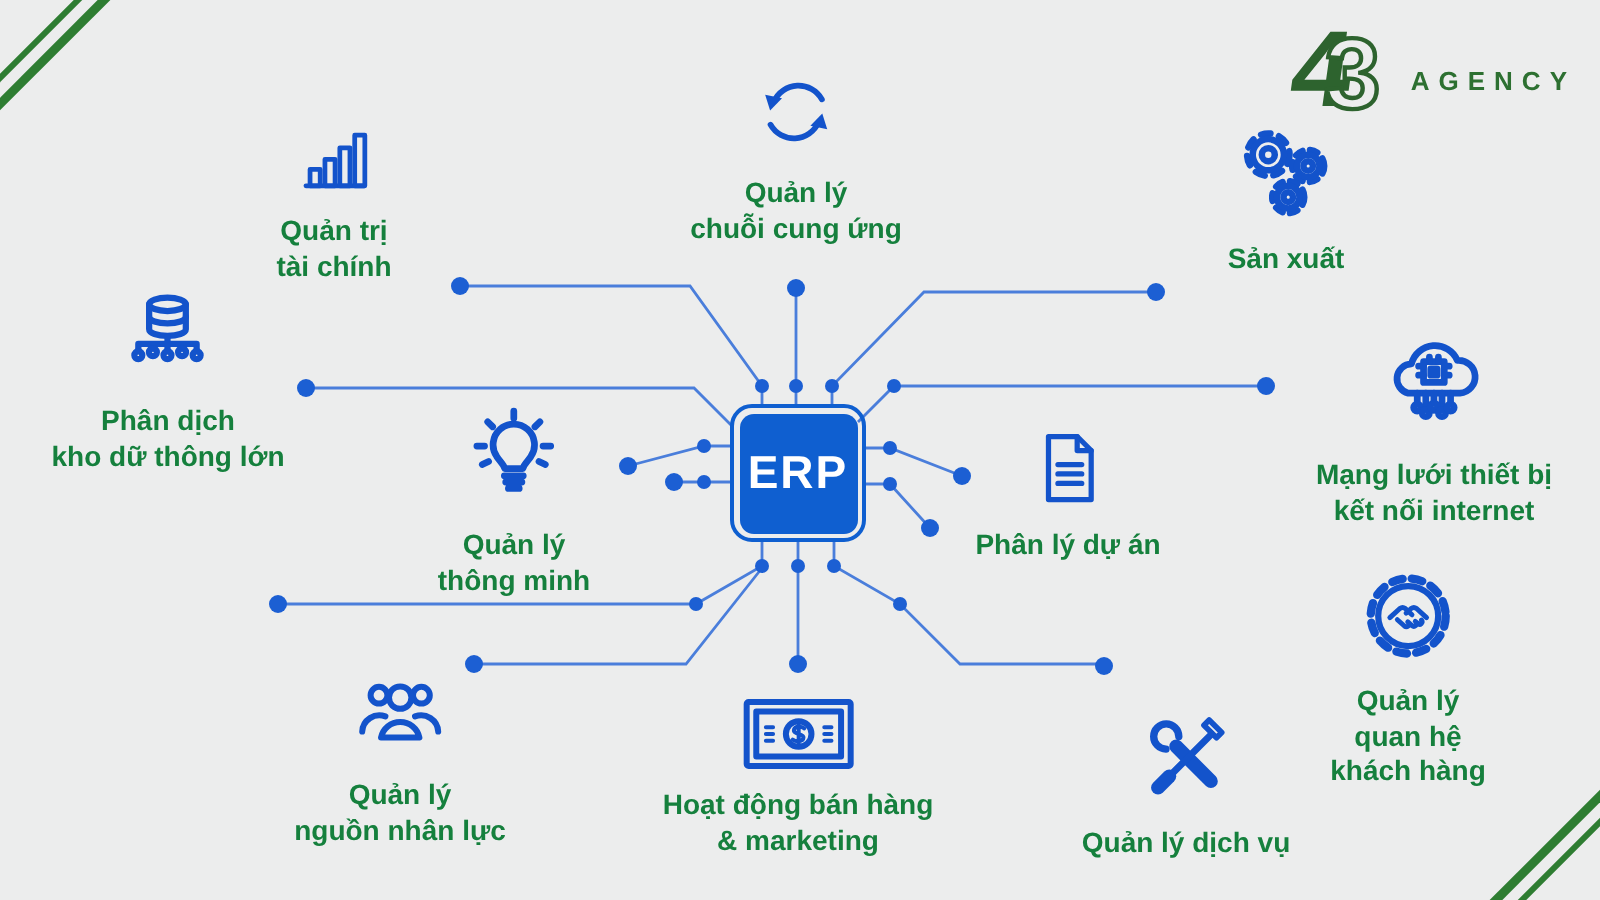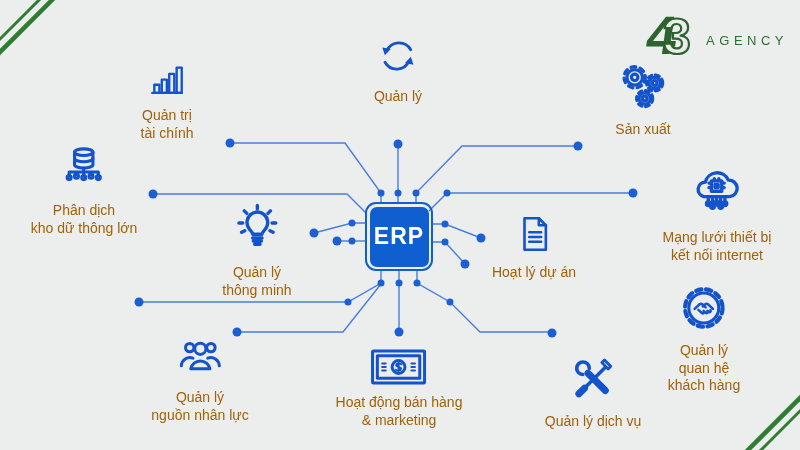--- a/index.html
+++ b/index.html
@@ -8,32 +8,32 @@
   .wires{position:absolute;left:0;top:0;}
   
   .erp{position:absolute;left:365px;top:202px;width:68px;height:69px;box-sizing:border-box;
        border:2.5px solid #0f5fd0;border-radius:11px;padding:2.5px;}
   .erp-inner{width:100%;height:100%;background:#0f5fd0;border-radius:7px;display:flex;
        align-items:center;justify-content:center;color:#ffffff;font-weight:700;
        font-size:23px;letter-spacing:1px;}
   
   .node{position:absolute;transform:translateX(-50%);display:flex;flex-direction:column;
         align-items:center;text-align:center;}
-  .node .label{font-weight:400;font-size:14px;line-height:17.5px;color:#a16207;
+  .node .label{font-weight:700;font-size:14px;line-height:17.5px;color:#15803d;
         margin-top:9px;white-space:nowrap;}
   .icon{stroke:#1353cb;fill:none;stroke-width:1.5;stroke-linecap:round;stroke-linejoin:round;}
   .icon .fill{fill:#1353cb;stroke:none;}
   
   .logo{position:absolute;top:12px;right:12px;display:flex;align-items:center;height:56px;}
   .mark{position:relative;width:54px;height:56px;}
   .mark4{position:absolute;left:0;top:-8px;font-size:54px;font-weight:800;color:#2d632e;
          transform:skewX(-8deg);}
   .mark3{position:absolute;left:16px;top:-4px;font-size:50px;font-weight:800;color:#eceded;
          -webkit-text-stroke:2.2px #2d632e;}
-  .logoname{font-size:13px;font-weight:400;letter-spacing:4.5px;color:#2d7031;margin-left:5px;}
+  .logoname{font-size:13px;font-weight:700;letter-spacing:4.5px;color:#2d7031;margin-left:5px;}
 </style>
 </head>
 <body>
 
 <div class="stage">
 
   <svg class="wires" width="800" height="450" viewBox="0 0 800 450">
     <g stroke="#4a7edb" stroke-width="1.4" fill="none">
       <path d="M230 143 H345 L381 193 V203"></path>
       <path d="M398 144 V203"></path>
@@ -113,20 +113,21 @@
 
   <div class="node" style="left:398px;top:33px">
     <svg class="icon" width="46" height="46" viewBox="0 0 24 24">
       <path d="M18.7 8.7 A7 7 0 0 0 6.2 9.3"></path>
       <path d="M5.3 15.3 A7 7 0 0 0 17.8 14.7"></path>
       <path class="fill" d="M5.2 11.6 L3.9 7.5 L8.3 8.4 Z"></path>
       <path class="fill" d="M18.8 12.4 L20.1 16.5 L15.7 15.6 Z"></path>
     </svg>
     <div class="label">
       <div>Quản lý</div>
+      <div>chuỗi cung ứng</div>
     </div>
   </div>
 
   <div class="node" style="left:643px;top:60px">
     <svg class="icon" width="52" height="52" viewBox="0 0 24 24">
       <circle cx="8" cy="8" r="4.9" stroke-dasharray="2.2 2.05"></circle>
       <circle cx="8" cy="8" r="3.6"></circle>
         <circle cx="8" cy="8" r="1.5"></circle>
       <circle cx="17.2" cy="10.6" r="3.7" stroke-dasharray="1.8 1.75"></circle>
       <circle cx="17.2" cy="10.6" r="2.6"></circle>
@@ -189,21 +190,21 @@
     </div>
   </div>
 
   <div class="node" style="left:534px;top:213px">
     <svg class="icon" width="42" height="42" viewBox="0 0 24 24">
       <path d="M6.6 3 H14.8 L18.8 7 V21 H6.6 Z"></path>
       <path d="M14.8 3 V7 H18.8"></path>
       <path d="M9.3 11 H16.1 M9.3 13.7 H16.1 M9.3 16.4 H16.1"></path>
     </svg>
     <div class="label">
-      <div>Hoạt lý dự án</div>
+      <div>Phân lý dự án</div>
     </div>
   </div>
 
 
   <div class="node" style="left:704px;top:283px">
     <svg class="icon" width="50" height="50" viewBox="0 0 24 24" stroke-width="1.4">
       <circle cx="12" cy="12" r="9" stroke-dasharray="2.6 2.2" stroke-width="2"></circle>
       <circle cx="12" cy="12" r="7.2"></circle>
       <path d="M7.6 12.4 L10 10.2 C10.4 9.9 10.9 9.9 11.3 10.2 L12.9 11.7" stroke-width="1.2"></path>
       <path d="M16.4 12.4 L14 10.2 C13.6 9.9 13.1 9.9 12.7 10.2 L11.5 11.3" stroke-width="1.2"></path>

